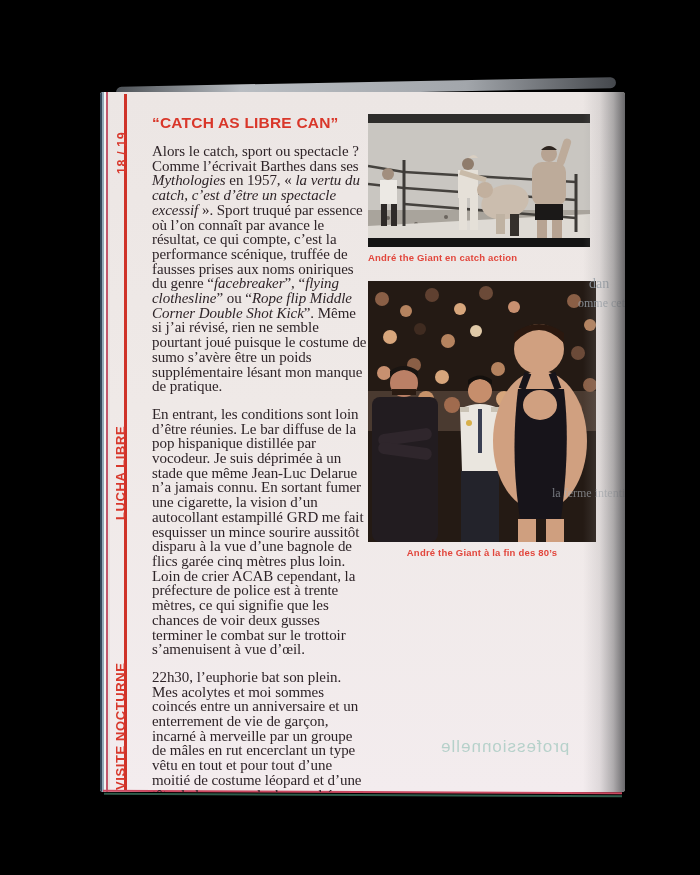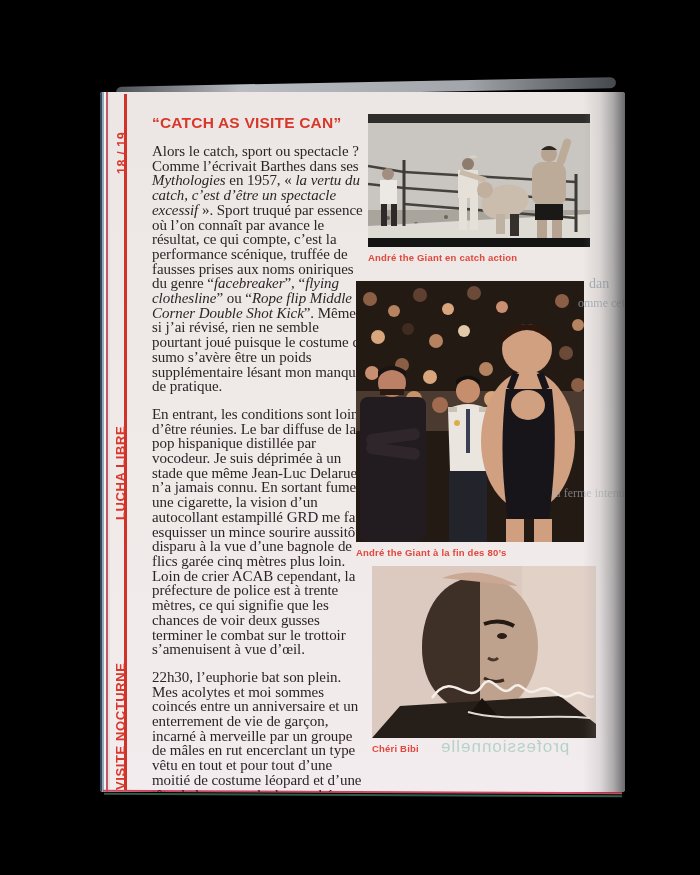--- a/index.html
+++ b/index.html
@@ -51,21 +51,21 @@
   }
   .article p{margin:0 0 13px 0;}
   .article i{font-style:italic;}
   
   .fig{position:absolute;z-index:2;}
   .fig svg{display:block;}
   .fig .cap{
     margin-top:5px;font-size:9.5px;font-weight:bold;color:#e2463c;letter-spacing:.2px;
   }
   .fig1{left:268px;top:22px;width:222px;}
-  .fig2{left:256px;top:189px;width:228px;}
+  .fig2{left:268px;top:189px;width:228px;text-align:center;}
   .fig3{left:272px;top:474px;width:224px;}
   
   .ghost{position:absolute;z-index:3;font-family:"Liberation Serif",serif;pointer-events:none;}
   .g1{left:489px;top:184px;font-size:14px;color:#98a2ab;opacity:.85;}
   .g2{left:478px;top:204px;font-size:12px;color:#9aa4ad;opacity:.8;white-space:nowrap;}
   .g3{left:452px;top:394px;font-size:12px;color:#a7aeb5;opacity:.65;white-space:nowrap;}
   .g4{
     left:340px;top:645px;font-size:17px;font-family:"Liberation Sans",sans-serif;
     color:#8fc0b4;opacity:.6;letter-spacing:1px;transform:scaleX(-1);white-space:nowrap;
     filter:blur(.3px);
@@ -79,21 +79,21 @@
 <div class="bottom-stripe teal"></div>
 
 <div class="mag-page">
   <div class="spine-edges"></div>
   <div class="margin-rule"></div>
 
   <div class="vlabel spread" style="left:30px;top:66px;">18 / 19</div>
   <div class="vlabel tag" style="left:29px;top:412px;">LUCHA LIBRE</div>
   <div class="vlabel tag" style="left:29px;top:682px;">VISITE NOCTURNE</div>
 
-  <div class="headline">“CATCH AS VISITE CAN”</div>
+  <div class="headline">“CATCH AS LIBRE CAN”</div>
 
   <div class="article">
     <p>Alors le catch, sport ou spectacle ? Comme l’écrivait Barthes dans ses <i>Mythologies</i> en 1957, « <i>la vertu du catch, c’est d’être un spectacle excessif</i> ». Sport truqué par essence où l’on connaît par avance le résultat, ce qui compte, c’est la performance scénique, truffée de fausses prises aux noms oniriques du genre “<i>facebreaker</i>”, “<i>flying clothesline</i>” ou “<i>Rope flip Middle Corner Double Shot Kick</i>”. Même si j’ai révisé, rien ne semble pourtant joué puisque le costume de sumo s’avère être un poids supplémentaire lésant mon manque de pratique.</p>
     <p>En entrant, les conditions sont loin d’être réunies. Le bar diffuse de la pop hispanique distillée par vocodeur. Je suis déprimée à un stade que même Jean-Luc Delarue n’a jamais connu. En sortant fumer une cigarette, la vision d’un autocollant estampillé GRD me fait esquisser un mince sourire aussitôt disparu à la vue d’une bagnole de flics garée cinq mètres plus loin. Loin de crier ACAB cependant, la préfecture de police est à trente mètres, ce qui signifie que les chances de voir deux gusses terminer le combat sur le trottoir s’amenuisent à vue d’œil.</p>
     <p>22h30, l’euphorie bat son plein. Mes acolytes et moi sommes coincés entre un anniversaire et un enterrement de vie de garçon, incarné à merveille par un groupe de mâles en rut encerclant un type vêtu en tout et pour tout d’une moitié de costume léopard et d’une tête de loup en peluche perchée sur le crâne, prêts à distribuer des patates de forain à l’étage inférieur. Masques de catcheurs sur le crâne, ils se cramponnent au bar comme le pistolet à la pompe à essence. Ça y est, j’aperçois, triomphante, le précieux sésame en circulation : une feuille d’inscription que j’attrape au vol pour y inscrire tout ce petit monde, pour la modique somme de trois euros par personne. Après ça, s’armer de patience n’est pas suffisant puisqu’une</p>
   </div>
 
   <div class="fig fig1">
     <svg width="222" height="133" viewBox="0 0 222 133">
       <rect x="0" y="0" width="222" height="133" fill="#c9c6c1"></rect>
@@ -205,38 +205,20 @@
         <ellipse cx="172" cy="124" rx="17" ry="15" fill="#d0a080"></ellipse>
         <line x1="154" y1="108" x2="160" y2="92" stroke="#17141a" stroke-width="7"></line>
         <line x1="190" y1="108" x2="184" y2="92" stroke="#17141a" stroke-width="7"></line>
         <rect x="150" y="238" width="18" height="23" fill="#cf9f7f"></rect>
         <rect x="178" y="238" width="18" height="23" fill="#cf9f7f"></rect>
       </g>
     </svg>
     <div class="cap">André the Giant à la fin des 80’s</div>
   </div>
 
-  <div class="fig fig3">
-    <svg width="224" height="172" viewBox="0 0 224 172">
-      <rect x="0" y="0" width="224" height="172" fill="#dcc9c0"></rect>
-      <rect x="150" y="0" width="74" height="172" fill="#e4d4ca" opacity=".7"></rect>
-      <ellipse cx="108" cy="80" rx="58" ry="70" fill="#bfa28e"></ellipse>
-      <path d="M108,10 C70,12 50,42 50,82 C50,120 72,144 108,150 Z" fill="#33261d" opacity=".92"></path>
-      <path d="M70,12 q38,-14 76,8 q-36,-4 -76,-8 Z" fill="#caa893"></path>
-      <path d="M112,58 q16,-6 30,2" stroke="#241a12" stroke-width="4" fill="none"></path>
-      <ellipse cx="130" cy="70" rx="5" ry="3" fill="#2a1e15"></ellipse>
-      <path d="M116,92 q6,4 10,0" stroke="#4a372a" stroke-width="3" fill="none"></path>
-      <path d="M112,112 q10,6 20,2" stroke="#3a2a1e" stroke-width="3" fill="none"></path>
-      <polygon points="0,172 28,140 188,130 224,158 224,172" fill="#261e18"></polygon>
-      <path d="M96,150 l14,-18 l16,18 Z" fill="#19130f"></path>
-      <path d="M60,132 C80,102 96,142 110,120 C120,104 128,134 140,122 C150,112 152,132 166,124 C180,116 186,138 202,128 C210,123 214,134 222,130" stroke="#f6efe9" stroke-width="2.5" fill="none"></path>
-      <path d="M96,146 C130,156 178,148 218,152" stroke="#f6efe9" stroke-width="2" fill="none" opacity=".9"></path>
-    </svg>
-    <div class="cap">Chéri Bibi</div>
-  </div>
 
   <div class="ghost g1">dan</div>
   <div class="ghost g2">omme cet ancien</div>
   <div class="ghost g3">la ferme intention</div>
   <div class="ghost g4">professionnelle</div>
 
   <div class="page-curl"></div>
 </div>
 
 </body></html>

